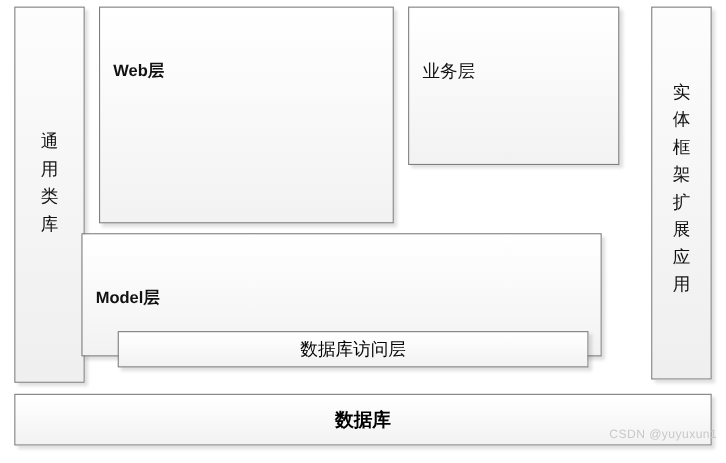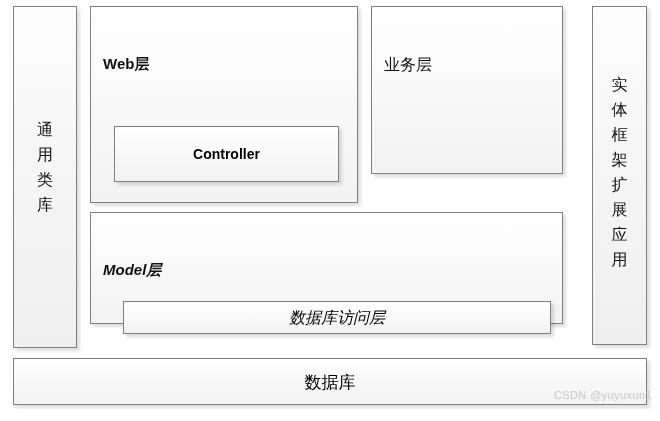--- a/index.html
+++ b/index.html
@@ -80,21 +80,21 @@
     font-weight: bold;
     font-size: 14px;
   }
   .bar-label.serif {
     font-family: "Liberation Serif", serif;
     font-weight: normal;
     font-size: 16px;
   }
   .bar-label.serif-lg {
     font-family: "Liberation Serif", serif;
-    font-weight: normal;
+    font-weight: bold;
     font-size: 17px;
   }
 
   
   #watermark {
     position: absolute;
     right: 8px;
     bottom: 20px;
     font-family: Liberation Sans, sans-serif;
     font-size: 11px;
@@ -115,43 +115,40 @@
       <span>用</span>
       <span>类</span>
       <span>库</span>
     </div>
   </div>
 
   <div class="box group" style="left:90px; top:6px; width:268px; height:197px;">
     <div class="group-title">Web层</div>
 
 
-    <div class="box" style="left:23px; top:119px; width:225px; height:56px;">
-      <div class="bar-label sans">Controller</div>
-    </div>
   </div>
 
-  <div class="box group" style="left:371px; top:6px; width:192px; height:168px;">
+  <div class="box group" style="left:371px; top:6px; width:192px; height:144px;">
     <div class="group-title serif">业务层</div>
   </div>
 
   <div class="box flat" style="left:592px; top:6px; width:55px; height:339px;">
     <div class="vtext" style="top:65px;">
       <span>实</span>
       <span>体</span>
       <span>框</span>
       <span>架</span>
       <span>扩</span>
       <span>展</span>
       <span>应</span>
       <span>用</span>
     </div>
   </div>
 
-  <div class="box group" style="left:90px; top:212px; width:473px; height:112px;font-style:italic;">
+  <div class="box group" style="left:74px; top:212px; width:473px; height:112px;">
     <div class="group-title">Model层</div>
 
 
     <div class="box" style="left:32px; top:88px; width:428px; height:33px;">
       <div class="bar-label serif">数据库访问层</div>
     </div>
   </div>
 
   <div class="box" style="left:13px; top:358px; width:634px; height:47px;">
     <div class="bar-label serif-lg">数据库</div>

